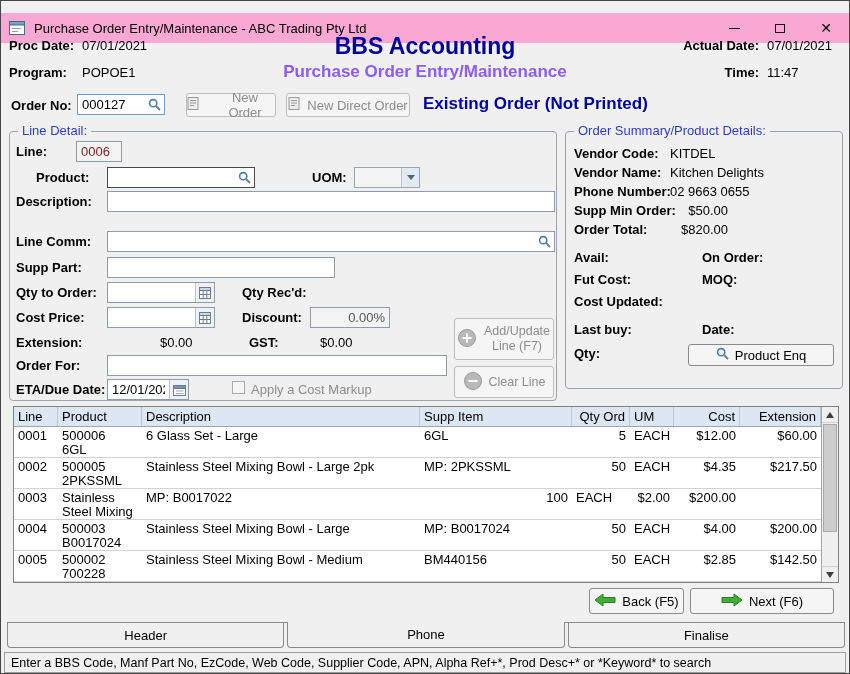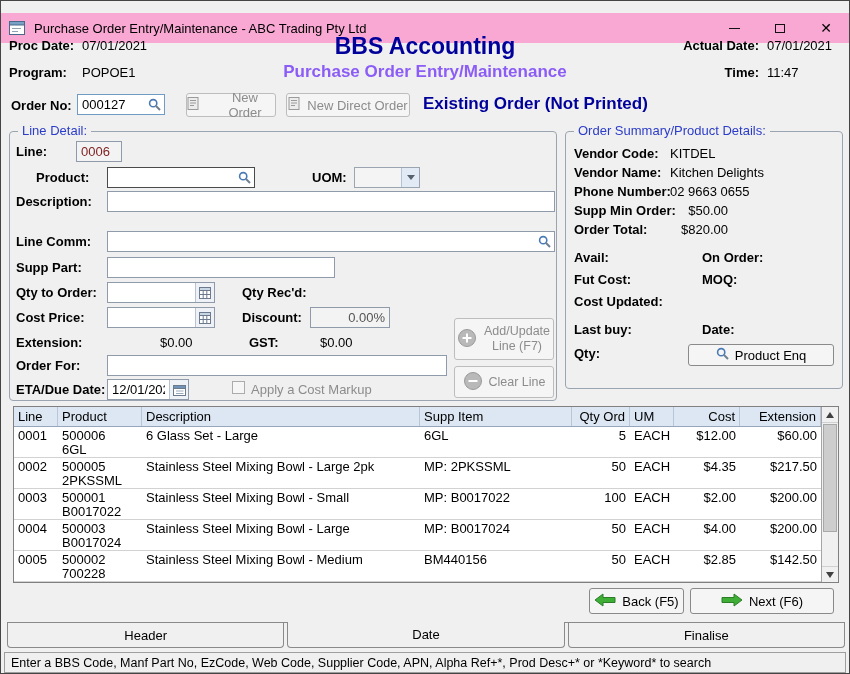--- a/index.html
+++ b/index.html
@@ -364,24 +364,20 @@
       </div>
       <div class="td">Stainless Steel Mixing Bowl - Large 2pk</div>
       <div class="td">MP: 2PKSSML</div>
       <div class="td num">50</div>
       <div class="td">EACH</div>
       <div class="td num">$4.35</div>
       <div class="td num">$217.50</div>
     </div>
     <div class="trow">
       <div class="td">0003</div>
-      <div class="td">
-        <div>500001</div>
-        <div>B0017022</div>
-      </div>
       <div class="td">Stainless Steel Mixing Bowl - Small</div>
       <div class="td">MP: B0017022</div>
       <div class="td num">100</div>
       <div class="td">EACH</div>
       <div class="td num">$2.00</div>
       <div class="td num">$200.00</div>
     </div>
     <div class="trow">
       <div class="td">0004</div>
       <div class="td">
@@ -431,21 +427,21 @@
           <path d="M13 1 L21 7 L13 13 L13 9.5 L1 9.5 L1 4.5 L13 4.5 Z" fill="#3FAE37" stroke="#2b7d26"></path>
         </svg></span>
     <span>Next (F6)</span>
   </button>
 
   <div class="tabstrip">
     <div class="tab">
         <span>Header</span>
       </div>
     <div class="tab active">
-        <span>Date</span>
+        <span>Phone</span>
       </div>
     <div class="tab">
         <span>Finalise</span>
       </div>
   </div>
 
   <div class="statusbar">
     <span>Enter a BBS Code, Manf Part No, EzCode, Web Code, Supplier Code, APN, Alpha Ref+*, Prod Desc+* or *Keyword* to search</span>
   </div>
 

